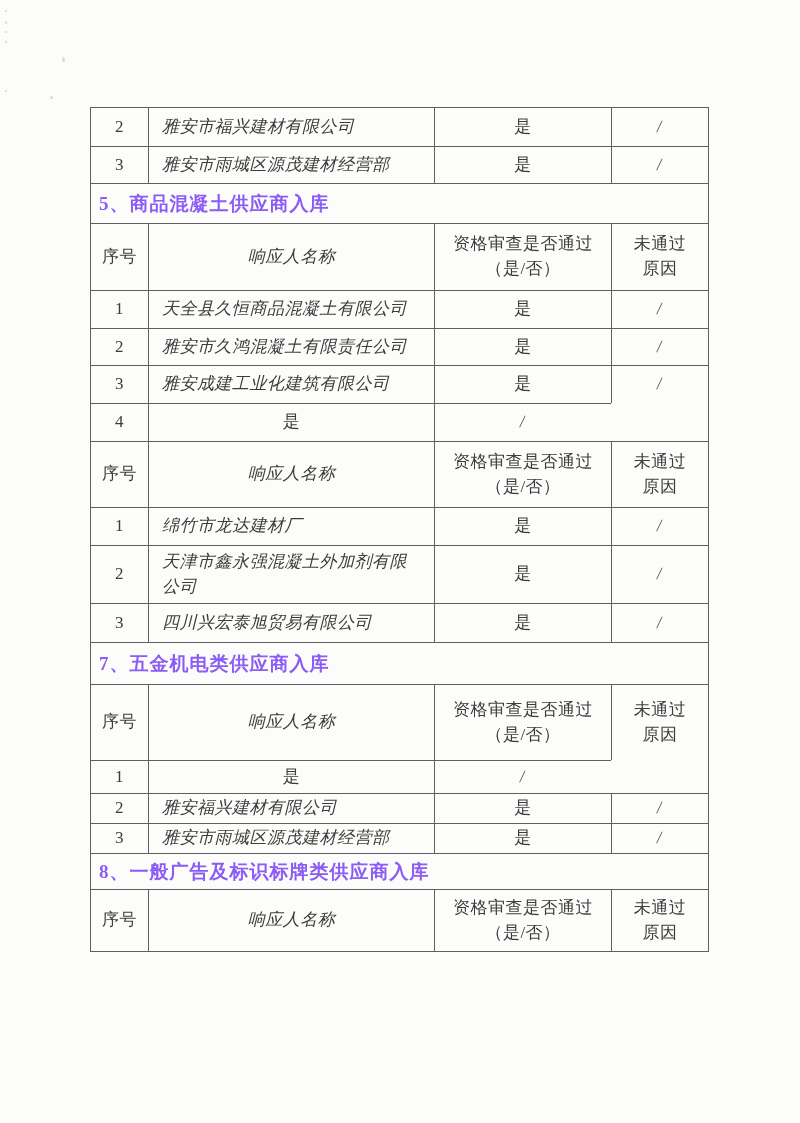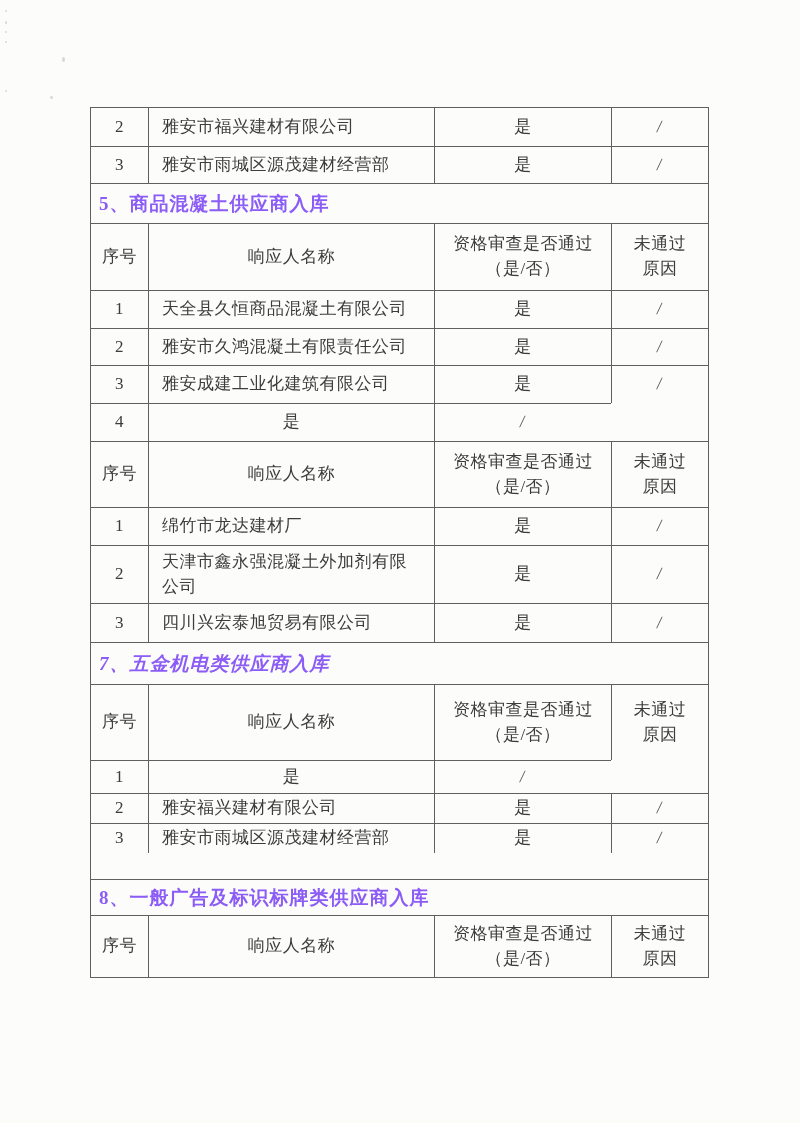--- a/index.html
+++ b/index.html
@@ -51,20 +51,21 @@
     overflow: hidden;
   }
   .td.c2, .td.c3, .td.c4 {
     border-left: 1px solid #5f5f5f;
   }
   .td.name {
     align-items: flex-start;
     text-align: left;
     padding: 2px 10px 2px 13px;
     box-sizing: border-box;
+    font-style: italic;
   }
   .title-row {
     font-size: 19px;
     font-weight: 700;
     color: #8b5cf6;
     letter-spacing: 1px;
     display: flex;
     align-items: center;
     padding-left: 8px;
     box-sizing: border-box;
@@ -77,23 +78,23 @@
     align-items: center;
     text-align: center;
     padding: 4px;
   }
   .slash {
     font-size: 17px;
     transform: skewX(-8deg);
     color: #4a4a4a;
   }
   
-  .h30 { height: 30px; } .h33 { height: 33px; } .h36 { height: 36px; margin-top: 26px; }
+  .h30 { height: 30px; } .h33 { height: 33px; } .h36 { height: 36px; }
   .h37 { height: 37px; } .h38 { height: 38px; } .h39 { height: 39px; }
-  .h40 { height: 40px; } .h42 { height: 42px; font-style: italic; } .h58 { height: 58px; }
+  .h40 { height: 40px; } .h42 { height: 42px; } .h58 { height: 58px; }
   .h62 { height: 62px; } .h66 { height: 66px; } .h67 { height: 67px; }
   .h76 { height: 76px; }
 </style>
 </head>
 <body>
 
 <div class="page">
 
   <div class="speck" style="left:5px;top:10px;width:2px;height:2px;"></div>
   <div class="speck" style="left:5px;top:21px;width:2px;height:3px;"></div>

